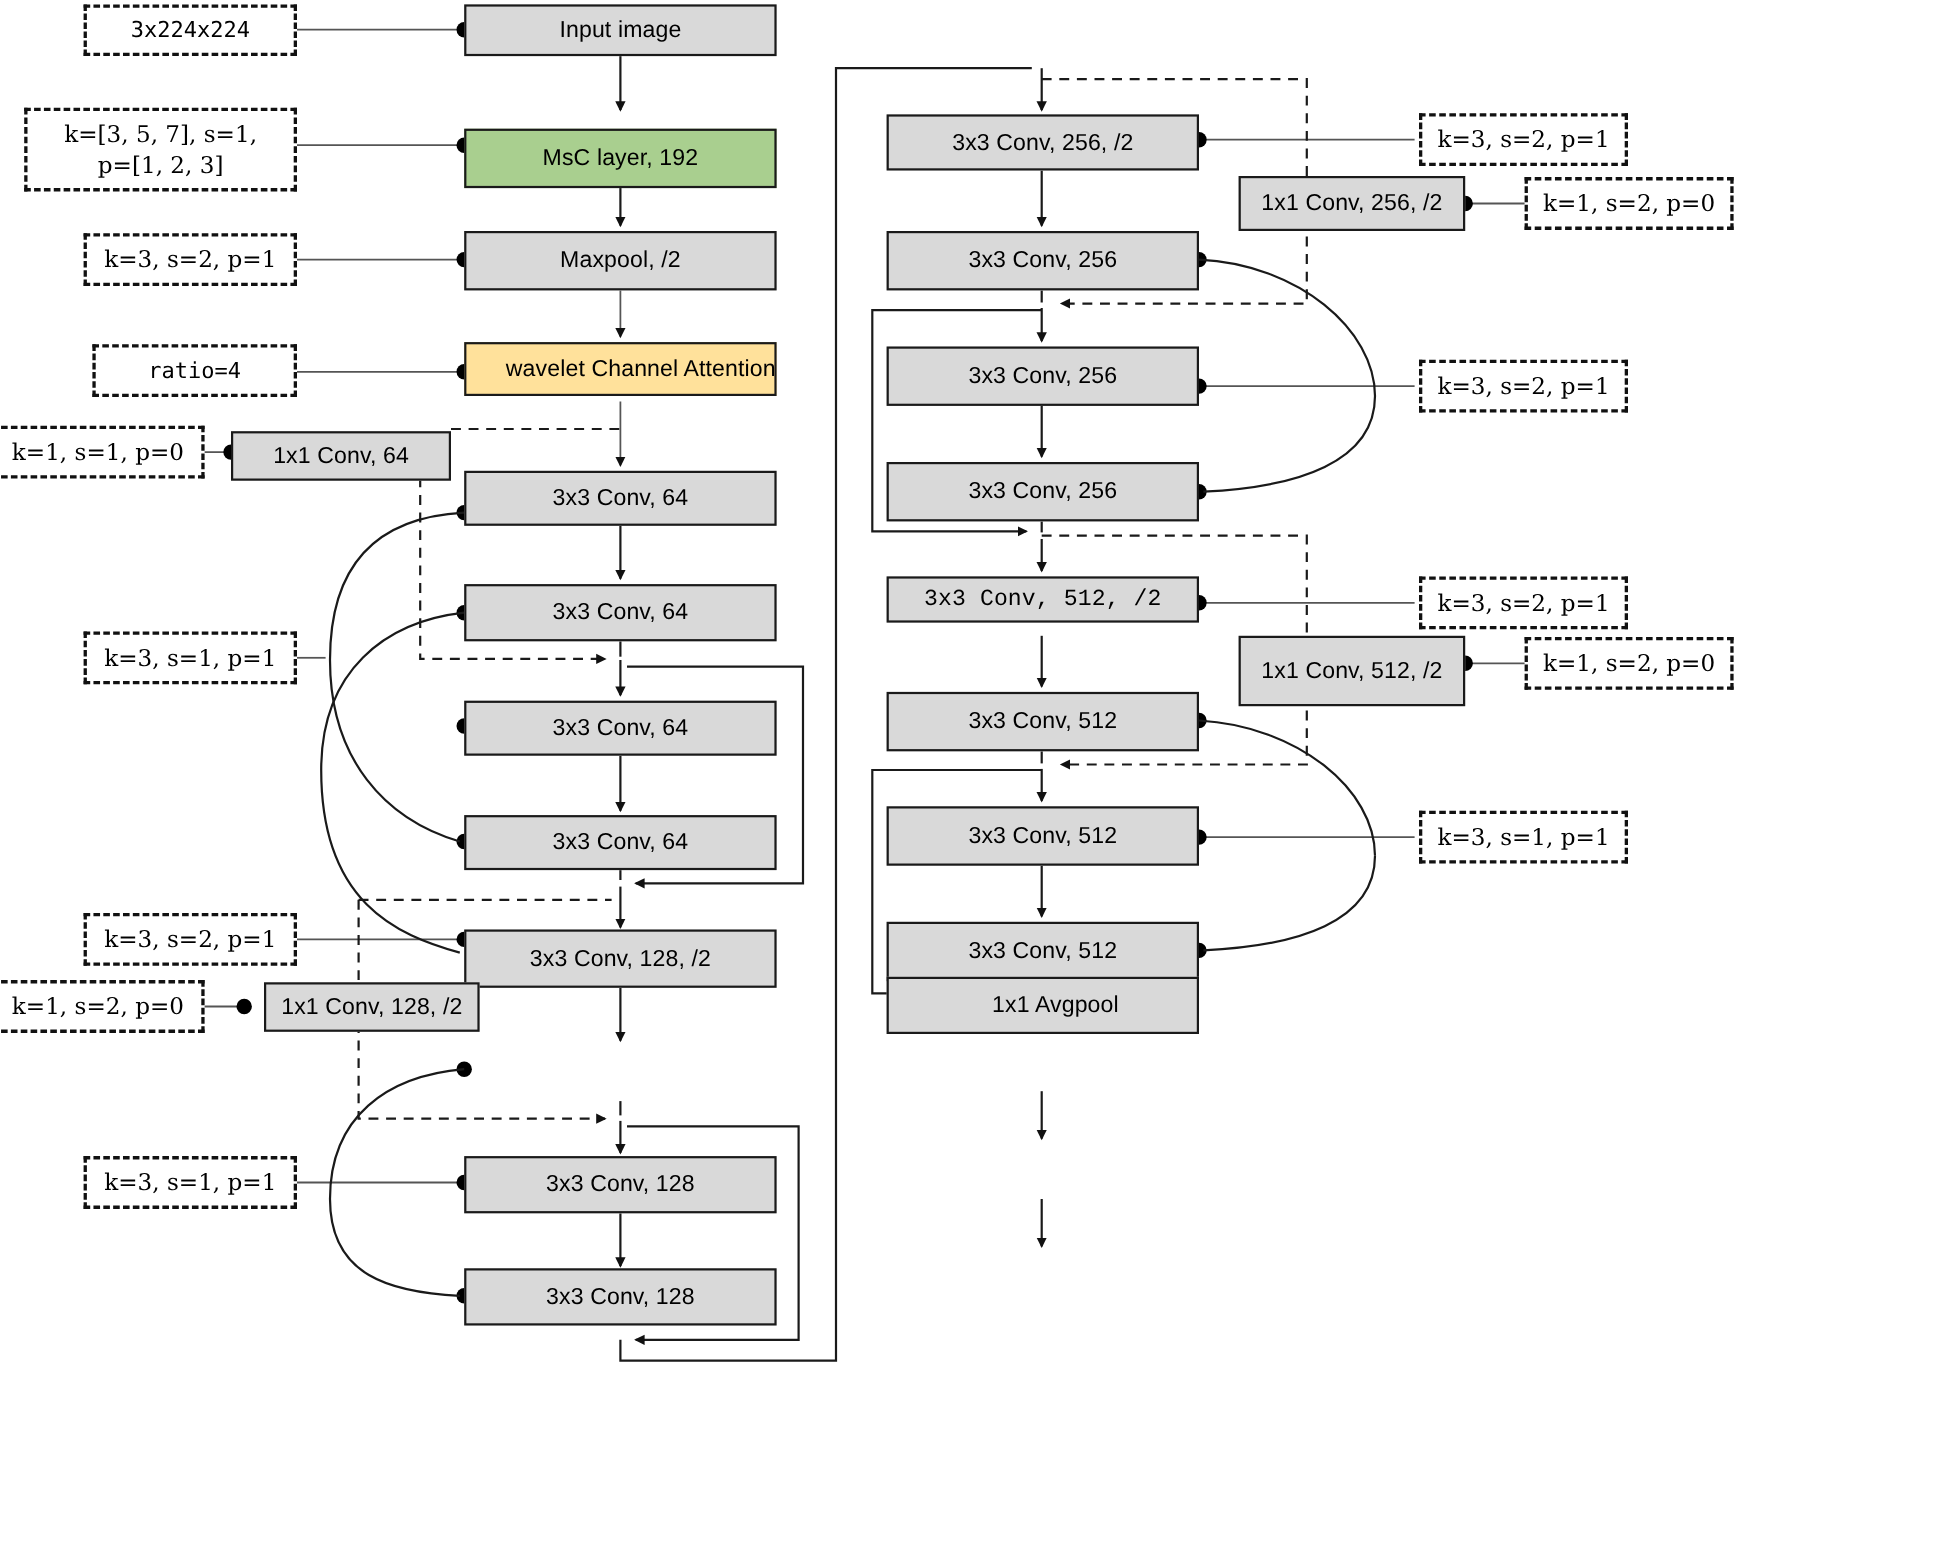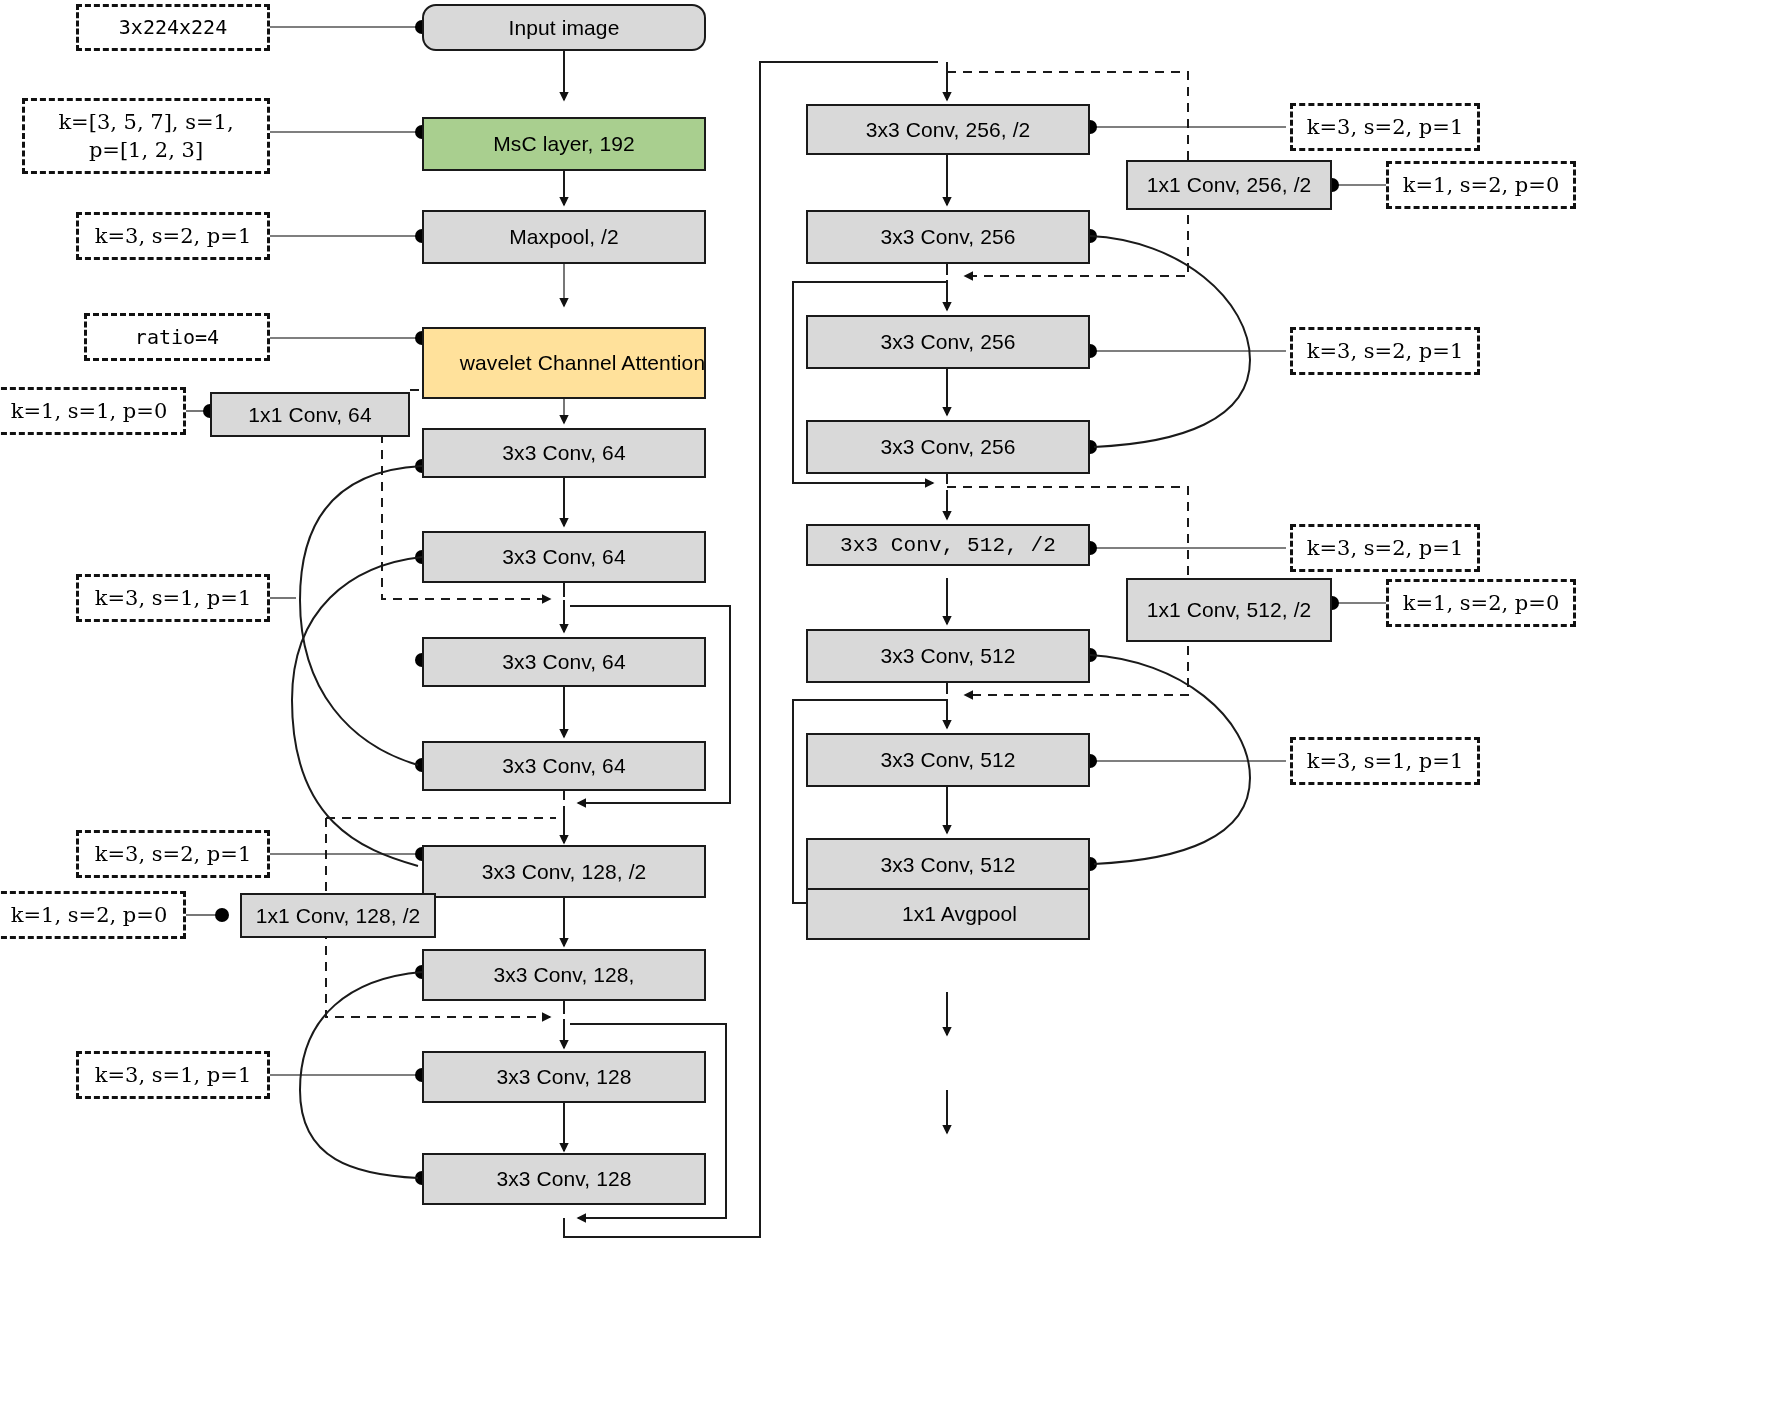--- a/index.html
+++ b/index.html
@@ -168,39 +168,38 @@
     <path class="solid" d="M1250,778 C1250,838 1180,860 1094,864"></path>
 
     <path class="dash" d="M947,72 L1188,72 L1188,276 L965,276" marker-end="url(#ahd)"></path>
 
     <path class="dash" d="M947,487 L1188,487 L1188,695 L965,695" marker-end="url(#ahd)"></path>
 
     <path class="solid" d="M947,282 L793,282 L793,483 L933,483" marker-end="url(#ah)"></path>
     <path class="solid" d="M947,700 L793,700 L793,903 L933,903" marker-end="url(#ah)"></path>
   </svg>
 
-  <div class="box" style="left:422px;top:4px;width:284px;height:47px;border-radius:14px;">Input image</div>
+  <div class="box" style="left:422px;top:4px;width:284px;height:47px;">Input image</div>
 
   <div class="box green" style="left:422px;top:105px;width:284px;height:54px;margin-top:12px;">MsC layer, 192</div>
 
   <div class="box" style="left:422px;top:210px;width:284px;height:54px;">Maxpool, /2</div>
 
-  <div class="box amber" style="left:422px;top:327px;width:284px;height:72px;padding-left:37px;">wavelet Channel Attention</div>
+  <div class="box amber" style="left:422px;top:311px;width:284px;height:49px;padding-left:37px;">wavelet Channel Attention</div>
 
   <div class="box" style="left:422px;top:428px;width:284px;height:50px;">3x3 Conv, 64</div>
 
   <div class="box" style="left:422px;top:531px;width:284px;height:52px;">3x3 Conv, 64</div>
 
   <div class="box" style="left:422px;top:637px;width:284px;height:50px;">3x3 Conv, 64</div>
 
   <div class="box" style="left:422px;top:741px;width:284px;height:50px;">3x3 Conv, 64</div>
 
   <div class="box" style="left:422px;top:845px;width:284px;height:53px;">3x3 Conv, 128, /2</div>
 
-  <div class="box" style="left:422px;top:949px;width:284px;height:52px;">3x3 Conv, 128,</div>
 
   <div class="box" style="left:422px;top:1051px;width:284px;height:52px;">3x3 Conv, 128</div>
 
   <div class="box" style="left:422px;top:1153px;width:284px;height:52px;">3x3 Conv, 128</div>
 
   <div class="box" style="left:210px;top:392px;width:200px;height:45px;">1x1 Conv, 64</div>
 
   <div class="box" style="left:240px;top:893px;width:196px;height:45px;">1x1 Conv, 128, /2</div>
 
   <div class="note mono" style="left:76px;top:4px;width:194px;height:47px;">3x224x224</div>

